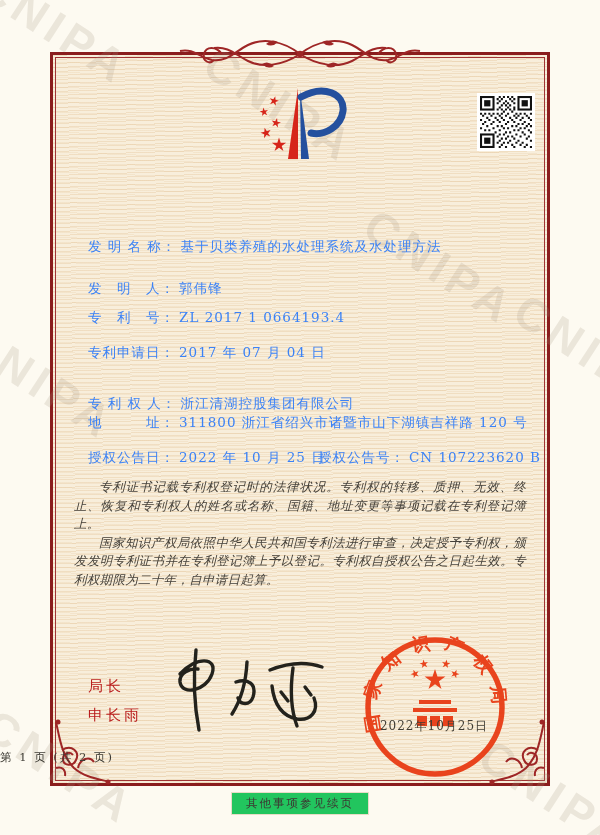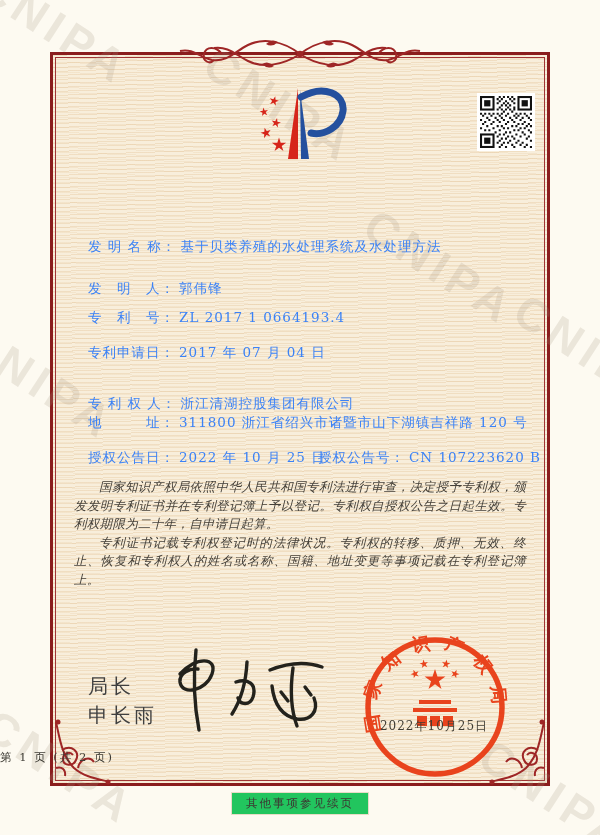--- a/index.html
+++ b/index.html
@@ -41,21 +41,21 @@
   .field-row{ position:absolute; left:88px; right:70px; font-size:13.5px; letter-spacing:1px; color:#3b82f6; z-index:4; white-space:nowrap;}
   .flabel{ display:inline-block; min-width:82px; white-space:pre;}
   .fvalue{ margin-left:4px;}
   .grant-no{ position:absolute; left:230px; top:0;}
   .body-text{
     position:absolute; left:74px; top:478px; width:452px; z-index:4;
     font-size:12.5px; line-height:18.5px; letter-spacing:0.3px;
     color:#45413a; text-align:justify; font-style:italic;
   }
   .body-text p{ margin:0; text-indent:2em;}
-  .officer{ position:absolute; left:88px; top:672px; font-size:20px; line-height:29px; letter-spacing:3px; color:#404040; z-index:4;}
+  .officer{ position:absolute; left:88px; top:672px; font-size:15px; line-height:29px; letter-spacing:3px; color:#b91c1c; z-index:4;}
   .signature{ position:absolute; left:150px; top:642px; width:180px; height:95px; z-index:4;}
   .seal{ position:absolute; left:360px; top:632px; width:150px; height:150px; z-index:5; opacity:0.92;}
   .seal-date{ position:absolute; left:358px; top:718px; width:152px; text-align:center; font-size:12px; letter-spacing:1px; color:#3f3c33; z-index:6;}
   .page-no{ position:absolute; left:0; right:0; top:750px; text-align:left; font-size:11.5px; letter-spacing:2px; color:#3c3a33; z-index:4;}
   .note{
     position:absolute; left:50%; top:792px; transform:translateX(-50%);
     font-size:11.5px; letter-spacing:2px; color:#3c3a33; z-index:4;
     background:#22c55e; border:1px solid #e8dcc6; padding:3px 14px; white-space:nowrap;
   }
 </style>
@@ -165,22 +165,22 @@
   </div>
   <div class="field-row" style="top:414px;">
     <span class="flabel">地　　　址：</span><span class="fvalue">311800 浙江省绍兴市诸暨市山下湖镇吉祥路 120 号</span>
   </div>
   <div class="field-row" style="top:449px;">
     <span><span class="flabel">授权公告日：</span><span class="fvalue">2022 年 10 月 25 日</span></span>
     <span class="grant-no"><span class="flabel">授权公告号：</span><span class="fvalue">CN 107223620 B</span></span>
   </div>
 
   <div class="body-text">
+    <p>专利证书记载专利权登记时的法律状况。专利权的转移、质押、无效、终止、恢复和专利权人的姓名或名称、国籍、地址变更等事项记载在专利登记簿上。</p>
     <p>国家知识产权局依照中华人民共和国专利法进行审查，决定授予专利权，颁发发明专利证书并在专利登记簿上予以登记。专利权自授权公告之日起生效。专利权期限为二十年，自申请日起算。</p>
-    <p>专利证书记载专利权登记时的法律状况。专利权的转移、质押、无效、终止、恢复和专利权人的姓名或名称、国籍、地址变更等事项记载在专利登记簿上。</p>
   </div>
 
   <div class="officer">
     <div>局长</div>
     <div>申长雨</div>
   </div>
 
   <div class="signature">
     <svg width="180" height="95" viewBox="0 0 180 95">
       <g stroke="#23221c" stroke-width="3.4" fill="none" stroke-linecap="round">

